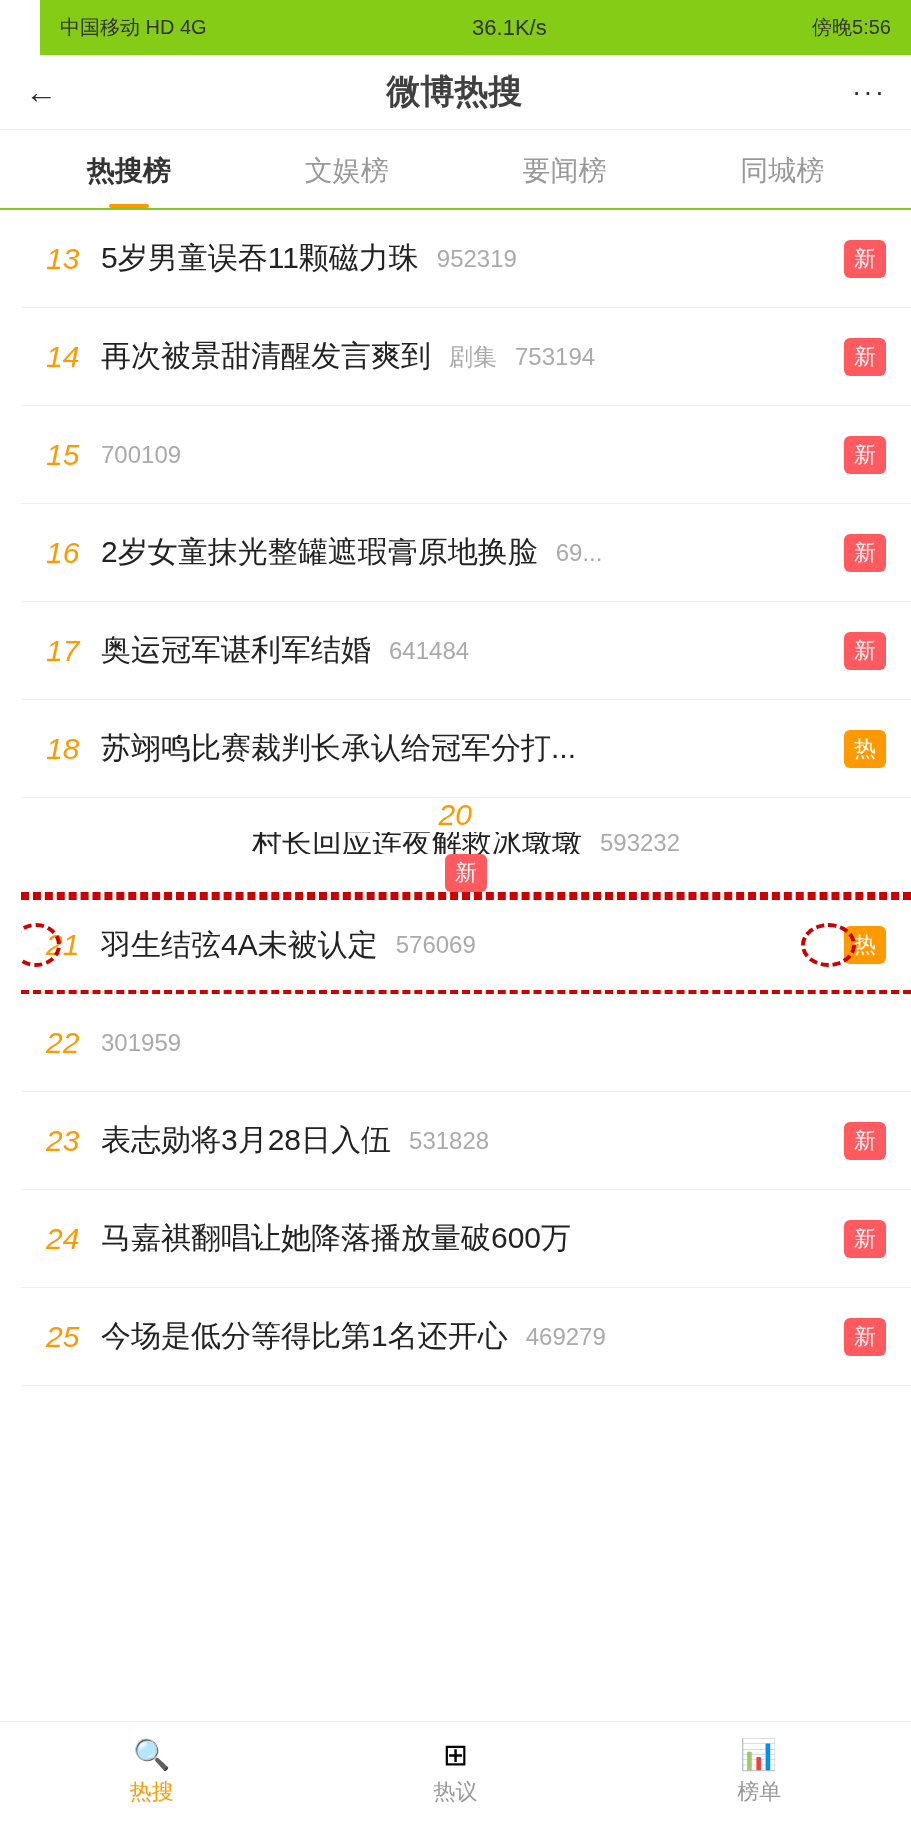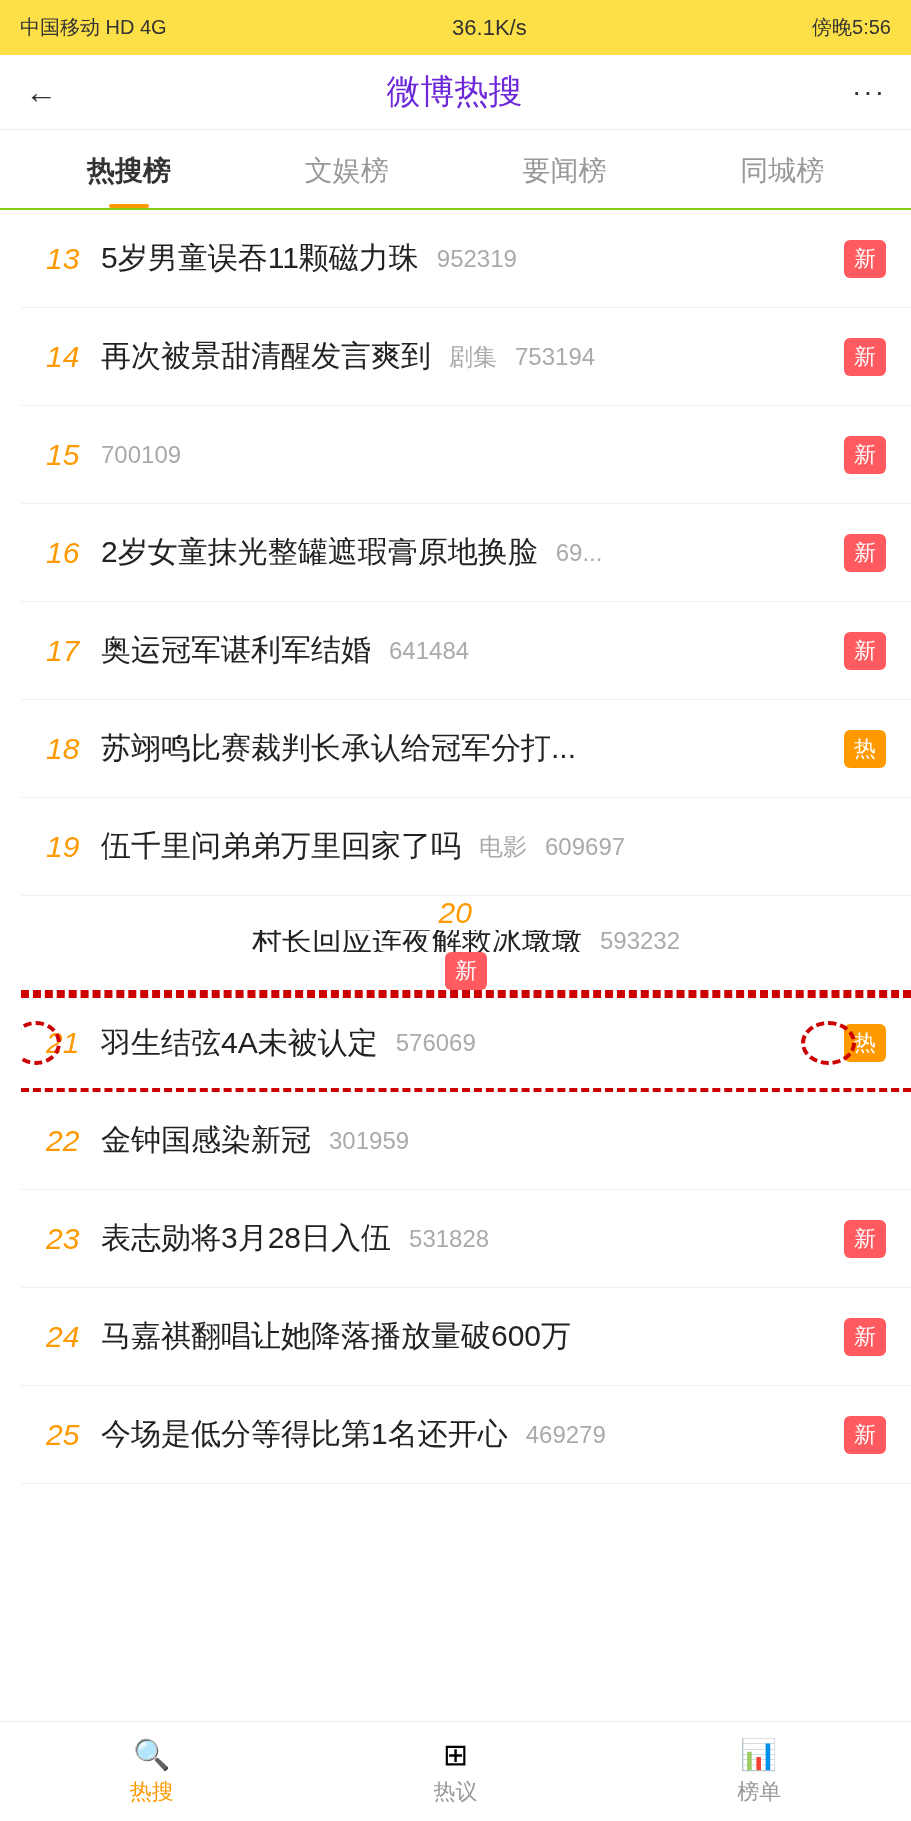--- a/index.html
+++ b/index.html
@@ -7,50 +7,51 @@
     body {
       width: 911px;
       min-height: 1821px;
       font-family: -apple-system, "PingFang SC", "Microsoft YaHei", sans-serif;
       background: #fff;
       overflow-x: hidden;
     }
 
     
     .status-bar {
-      background: #fde047;
+      background: #84cc16;
       display: flex;
       justify-content: space-between;
       align-items: center;
       padding: 8px 20px;
       font-size: 22px;
       color: #333;
       height: 55px;
+      margin-left: 40px;
     }
     .status-left { font-size: 20px; }
     .status-right { font-size: 20px; }
 
     
     .header {
       display: flex;
       align-items: center;
       justify-content: space-between;
       padding: 10px 25px;
       height: 75px;
       border-bottom: 1px solid #eee;
     }
     .back-btn {
       font-size: 32px;
       color: #333;
       cursor: pointer;
     }
     .header-title {
       font-size: 34px;
-      color: #6d28d9;
-      font-weight: 400;
+      color: #404040;
+      font-weight: 700;
     }
     .more-btn {
       font-size: 28px;
       color: #333;
       letter-spacing: 2px;
     }
 
     
     .tabs {
       display: flex;
@@ -279,31 +280,20 @@
 
       <span class="rank-num">18</span>
       <div class="item-content">
         <span class="item-title">苏翊鸣比赛裁判长承认给冠军分打...</span>
 
         <span class="item-meta"></span>
       </div>
       <span class="badge badge-hot">热</span>
 
     </div>
-      <div class="list-item annotation-row">
-
-      <span class="rank-num">19</span>
-      <div class="item-content">
-        <span class="item-title">伍千里问弟弟万里回家了吗</span>
-        <span class="item-meta label">电影</span>
-        <span class="item-meta">609697</span>
-      </div>
-      <span style="min-width:42px"></span>
-
-    </div>
       <div class="list-item annotation-row" style="border-bottom: 4px dashed rgb(204, 0, 0); flex-direction: column;">
 
       <span class="rank-num">20</span>
       <div class="item-content">
         <span class="item-title">村长回应连夜解救冰墩墩</span>
 
         <span class="item-meta">593232</span>
       </div>
       <span class="badge badge-new">新</span>
 
@@ -316,21 +306,20 @@
 
         <span class="item-meta">576069</span>
       </div>
       <span class="badge badge-hot">热</span>
       <div style="position:absolute;right:55px;top:50%;transform:translateY(-50%);width:55px;height:44px;border:4px dashed #cc0000;border-radius:50%;pointer-events:none;"></div>
     </div>
       <div class="list-item annotation-row">
 
       <span class="rank-num">22</span>
       <div class="item-content">
-        <span class="item-title">金钟国感染新冠</span>
 
         <span class="item-meta">301959</span>
       </div>
       <span style="min-width:42px"></span>
 
     </div>
       <div class="list-item annotation-row">
 
       <span class="rank-num">23</span>
       <div class="item-content">

